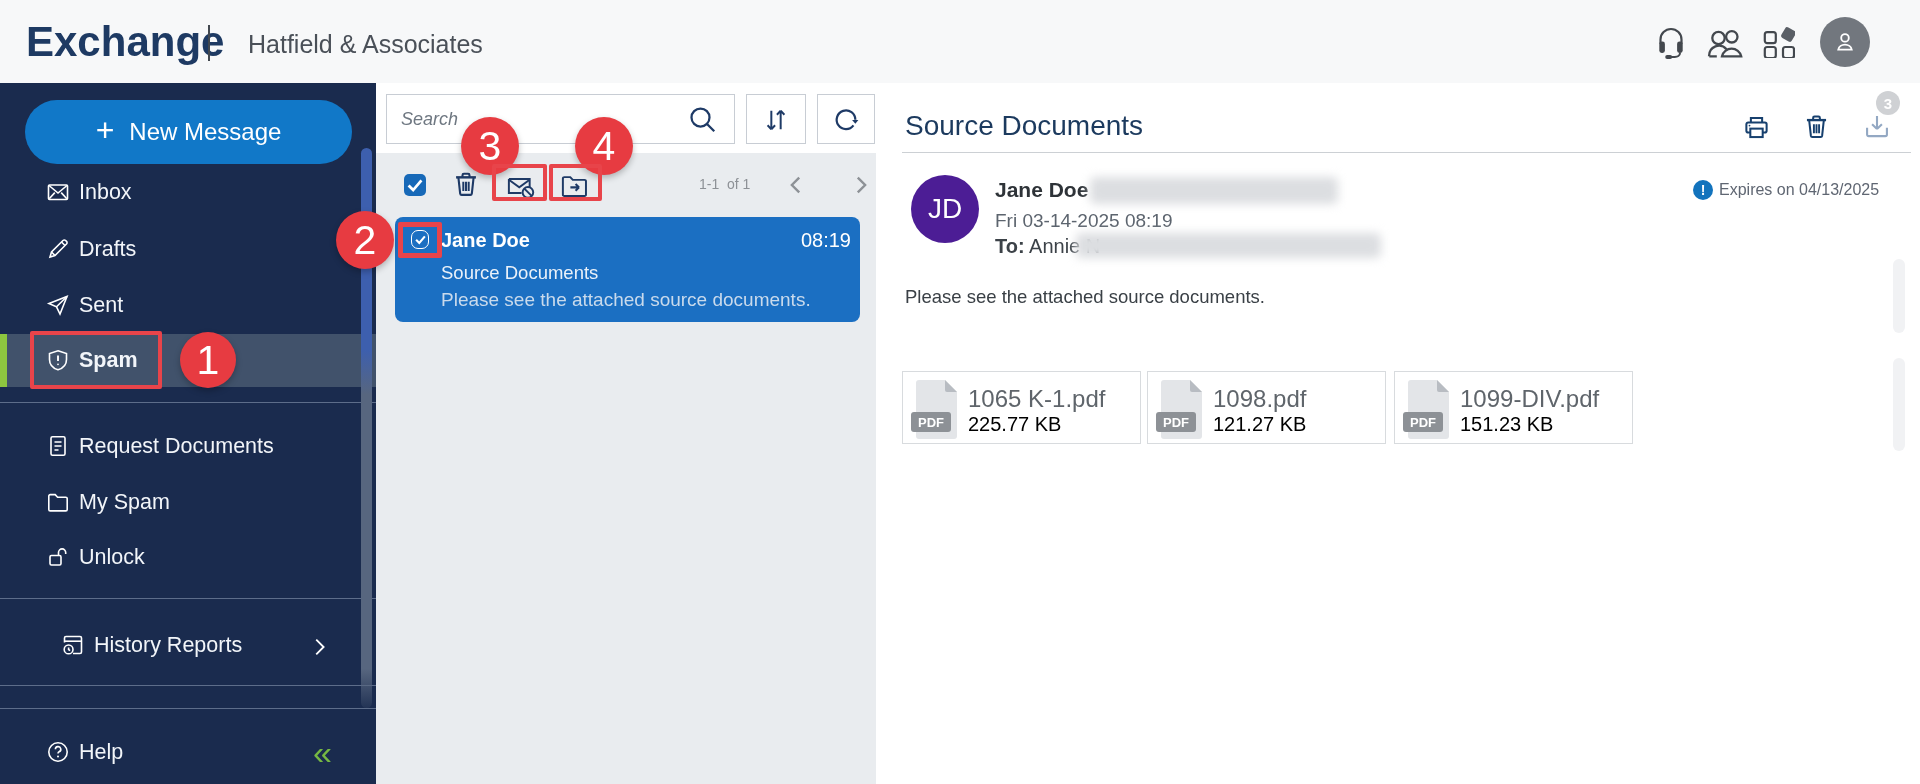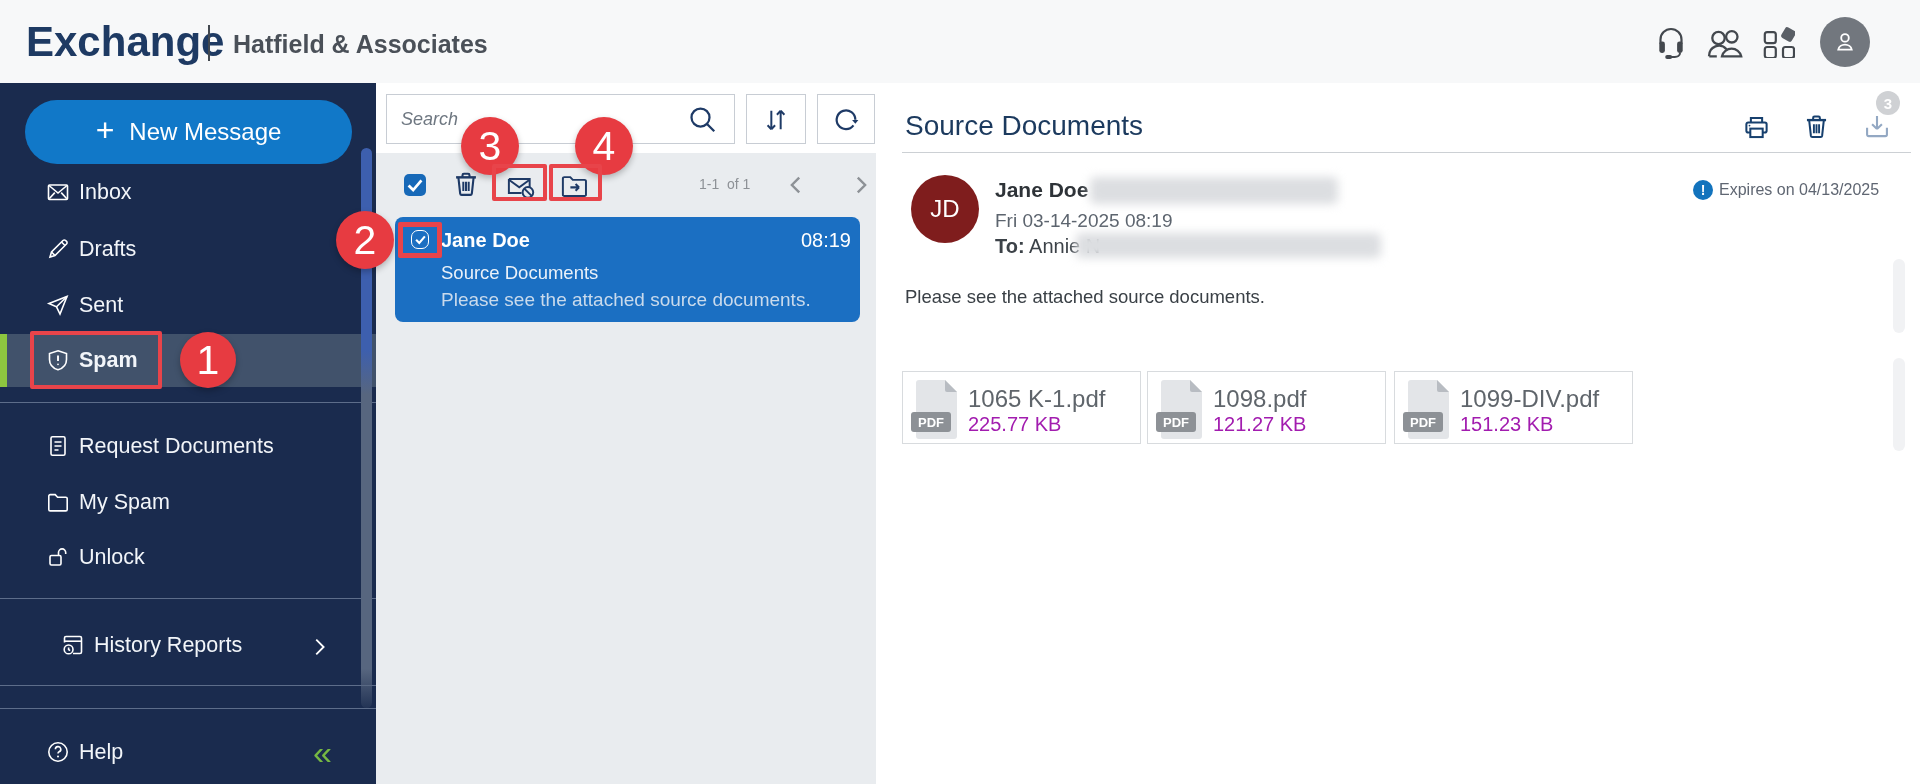--- a/index.html
+++ b/index.html
@@ -4,21 +4,21 @@
 <style>
   * { margin:0; padding:0; box-sizing:border-box; }
   html,body { width:1920px; height:784px; overflow:hidden; font-family:"Liberation Sans", sans-serif; }
   body { position:relative; background:#ffffff; }
   .abs { position:absolute; }
 
   
   #header { left:0; top:0; width:1920px; height:83px; background:#f7f8f9; }
   #logo { left:26px; top:18px; font-size:42px; font-weight:800; color:#1e3a63; letter-spacing:0px; }
   #hsep { left:208px; top:25px; width:2px; height:36px; background:#42484f; }
-  #firm { left:233px; top:30px; font-size:25px; font-weight:700; color:#4a5058; }
+  #firm { left:248px; top:30px; font-size:25px; font-weight:400; color:#4a5058; }
 
   
   #sidebar { left:0; top:83px; width:376px; height:701px; background:#1a2b4e; }
   #newmsg { left:25px; top:100px; width:327px; height:64px; background:#1178c8; border-radius:32px; color:#ffffff; font-size:24px; display:flex; align-items:center; justify-content:center; }
   #newmsg .plus { font-size:32px; font-weight:300; margin-right:15px; margin-top:-4px; }
   .menurow { left:0; width:376px; height:56px; display:flex; align-items:center; color:#f2f5f9; font-size:21.5px; }
   .menurow .mico { position:absolute; left:46px; width:24px; height:24px; }
   .menurow .mtext { position:absolute; left:79px; }
   #spamrow { left:0; top:334px; width:376px; height:53px; background:#41526b; }
   #greenbar { left:0; top:334px; width:7px; height:53px; background:#8dc63f; }
@@ -44,33 +44,33 @@
   #ename { left:46px; top:12px; font-size:20px; font-weight:700; }
   #etime { right:9px; top:12px; font-size:20px; }
   #esubj { left:46px; top:45px; font-size:18.5px; color:#eaf1f9; font-weight:500;}
   #epre  { left:46px; top:72px; font-size:19px; color:#c9daec; }
 
   
   #rpane { left:876px; top:83px; width:1044px; height:701px; background:#ffffff; }
   #rtitle { left:905px; top:110px; font-size:28px; color:#1c3a5e; font-weight:500; }
   #rdiv { left:902px; top:152px; width:1009px; height:1px; background:#ccd0d4; }
   #badge3 { left:1876px; top:91px; width:24px; height:24px; border-radius:50%; background:#cfd1d4; color:#fff; font-size:15px; font-weight:700; display:flex; align-items:center; justify-content:center; }
-  #avatar { left:911px; top:175px; width:68px; height:68px; border-radius:50%; background:#7f1d1d; color:#fff; font-size:24px; display:flex; align-items:center; justify-content:center; }
+  #avatar { left:911px; top:175px; width:68px; height:68px; border-radius:50%; background:#4c1d95; color:#fff; font-size:28px; display:flex; align-items:center; justify-content:center; }
   #rname { left:995px; top:178px; font-size:21px; font-weight:700; color:#2e3338; }
   .blur1 { left:1090px; top:177px; width:248px; height:27px; background:#dcdee1; border-radius:5px; filter:blur(5px); }
   #rdate { left:995px; top:210px; font-size:19px; color:#5c646e; }
   #rto { left:995px; top:235px; font-size:20px; color:#3c4248; }
   .blur2 { left:1076px; top:233px; width:305px; height:25px; background:#dcdee1; border-radius:5px; filter:blur(5px); }
   #expico { left:1693px; top:180px; width:20px; height:20px; border-radius:50%; background:#1273bd; color:#fff; font-size:14px; font-weight:700; display:flex; align-items:center; justify-content:center; }
   #exptext { left:1719px; top:181px; font-size:16px; color:#5f6672; }
   #rbody { left:905px; top:286px; font-size:18.5px; color:#3a4046; }
   .acard { top:371px; width:239px; height:73px; border:1px solid #d8dbde; background:#fff; }
   .pdfico { position:absolute; left:8px; top:6px; }
   .fname { position:absolute; left:65px; top:13px; font-size:24px; color:#5f656b; }
-  .fsize { position:absolute; left:65px; top:41px; font-size:20px; color:#a21caf; }
+  .fsize { position:absolute; left:65px; top:41px; font-size:20px; color:#000000; }
   .rpill { left:1893px; width:12px; border-radius:6px; background:#f1f2f4; }
 
   
   .redrect { border:4px solid #e8444a; border-radius:2px; background:transparent; }
   .redcirc { border-radius:50%; background:#e73b41; color:#fff; display:flex; align-items:center; justify-content:center; font-size:41px; box-shadow:0 3px 6px rgba(0,0,0,0.25); }
 </style>
 </head>
 <body>
 
 <div class="abs" id="header"></div>

